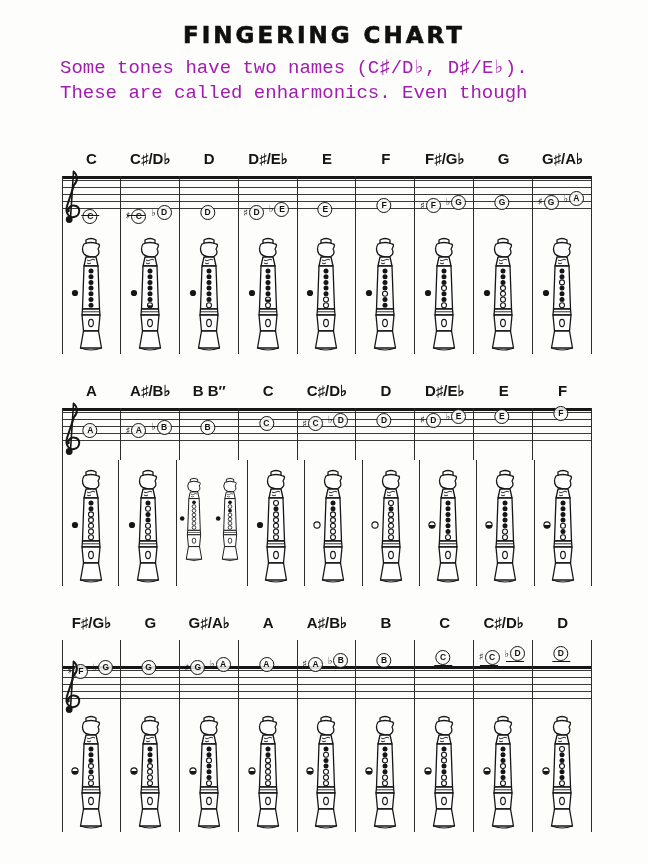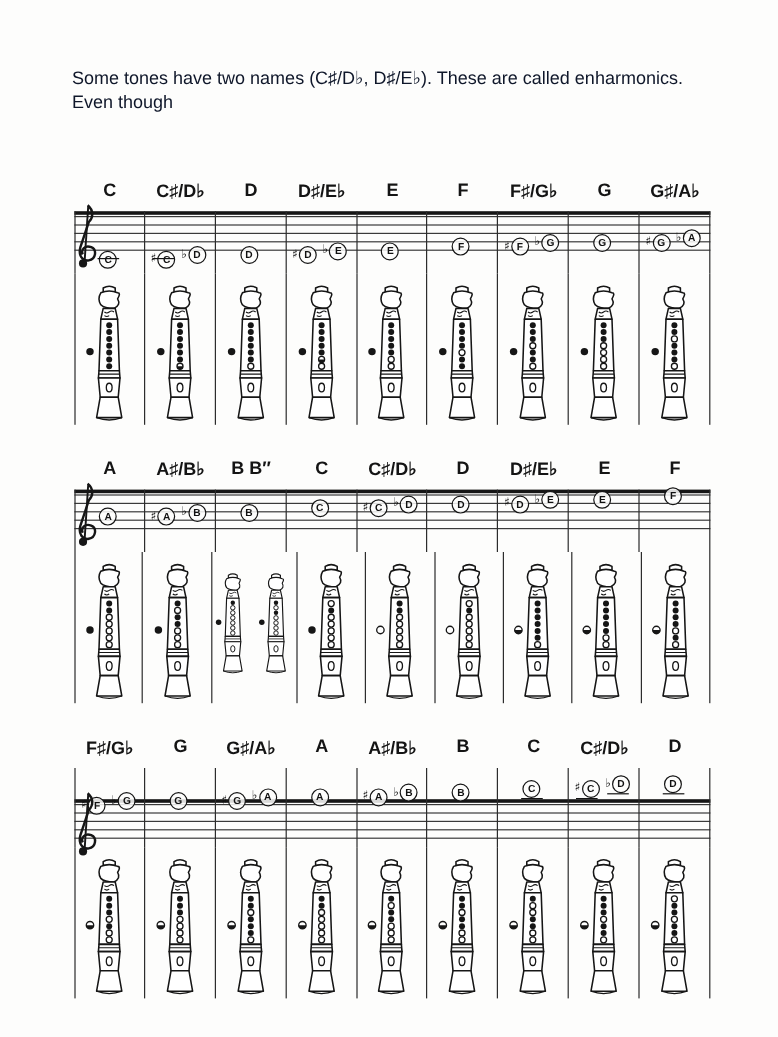--- a/index.html
+++ b/index.html
@@ -2,21 +2,21 @@
 <html><head>
 <meta charset="utf-8">
 <style>
   html,body{margin:0;padding:0;background:#e8e8e8;}
   .page{position:relative;width:648px;height:864px;margin:0 auto;background:#fdfdfc;
         font-family:"Liberation Sans",sans-serif;color:#111;overflow:hidden;}
   .title{position:absolute;top:22px;left:0;width:100%;text-align:center;
          font-family:"DejaVu Sans",sans-serif;font-size:23px;font-weight:900;
          letter-spacing:3px;color:#101010;-webkit-text-stroke:.6px #101010;}
   .intro{position:absolute;top:56px;left:60px;width:530px;
-         font-family:Liberation Sans, sans-serif;font-size:15px;line-height:1.32;color:#0f172a;}
+         font-family:Liberation Mono, monospace;font-size:19px;line-height:1.32;color:#a21caf;}
   #sections{position:absolute;top:150px;left:62px;width:530px;}
   .section{position:relative;margin-bottom:28px;}
   .labels{display:grid;height:26px;}
   .label{text-align:center;font-size:15px;font-weight:600;color:#141414;
          font-family:"Liberation Sans",sans-serif;white-space:nowrap;}
   .staffzone{position:relative;}
   .rule{position:absolute;left:0;width:100%;height:2.6px;background:#161616;}
   .sline{position:absolute;left:0;width:100%;height:1px;background:#3a3a3a;}
   .cells{position:absolute;inset:0;display:grid;}
   .cell{position:relative;border-right:1px solid #2c2c2c;}
@@ -29,20 +29,21 @@
   .acc{font-family:"DejaVu Sans",sans-serif;font-size:10px;font-weight:bold;margin-right:1px;line-height:1;}
   .ncirc{display:inline-block;width:13px;height:13px;border:1.3px solid #141414;border-radius:50%;
          font-size:8.5px;line-height:13px;font-weight:bold;text-align:center;background:rgba(253,253,252,.85);}
   .ledger{position:absolute;left:50%;transform:translateX(-50%);width:18px;height:1.3px;background:#141414;}
   .clef{position:absolute;z-index:3;}
 </style>
 </head>
 <body>
 <div class="page">
 
+<div class="title">FINGERING CHART</div>
 <div class="intro">
   <span>Some tones have two names (C♯/D♭, D♯/E♭). These are called enharmonics. Even though</span><br>
 </div>
 <div id="sections">
       <div class="section">
         <div class="labels" style="grid-template-columns: repeat(9, 1fr);">
           <div class="label">C</div>
           <div class="label">C♯/D♭</div>
           <div class="label">D</div>
           <div class="label">D♯/E♭</div>

